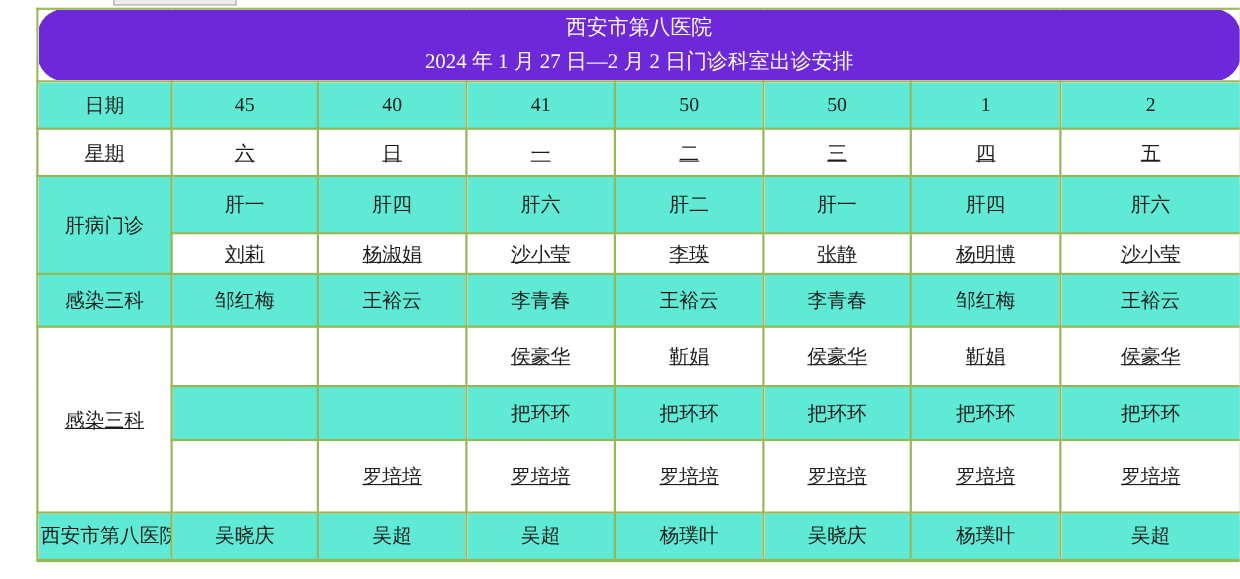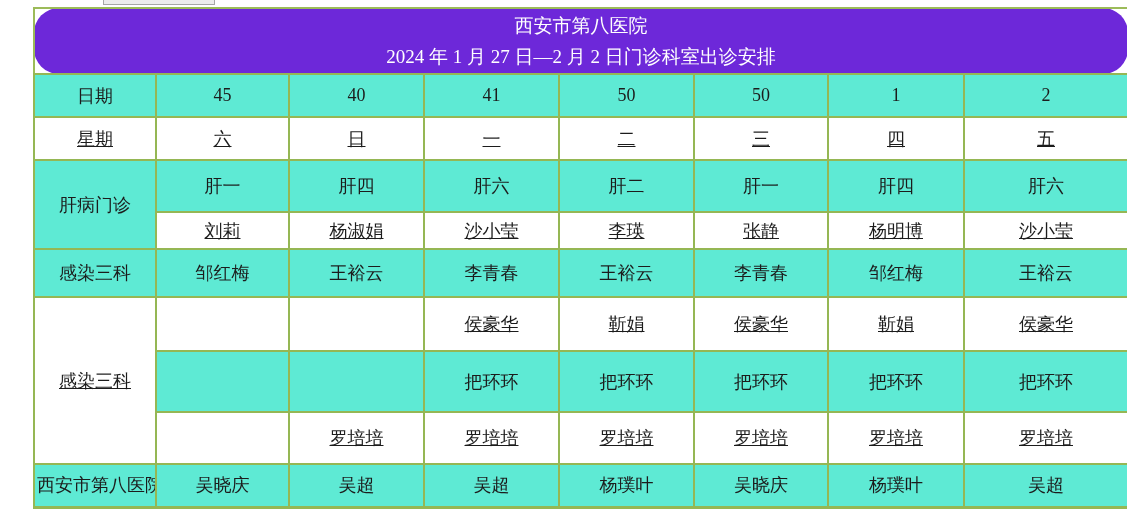--- a/index.html
+++ b/index.html
@@ -145,31 +145,31 @@
       <td class="plain" rowspan="3">感染三科</td>
       <td class="plain"></td>
       <td class="plain"></td>
       <td class="plain">侯豪华</td>
       <td class="plain">靳娟</td>
       <td class="plain">侯豪华</td>
       <td class="plain">靳娟</td>
       <td class="plain">侯豪华</td>
     </tr>
 
-    <tr style="height:61px">
+    <tr style="height:49px">
       <td class="band"></td>
       <td class="band"></td>
       <td class="band">把环环</td>
       <td class="band">把环环</td>
       <td class="band">把环环</td>
       <td class="band">把环环</td>
       <td class="band">把环环</td>
     </tr>
 
-    <tr style="height:52px">
+    <tr style="height:66px">
       <td class="plain"></td>
       <td class="plain">罗培培</td>
       <td class="plain">罗培培</td>
       <td class="plain">罗培培</td>
       <td class="plain">罗培培</td>
       <td class="plain">罗培培</td>
       <td class="plain">罗培培</td>
     </tr>
 
     <tr style="height:43px">

